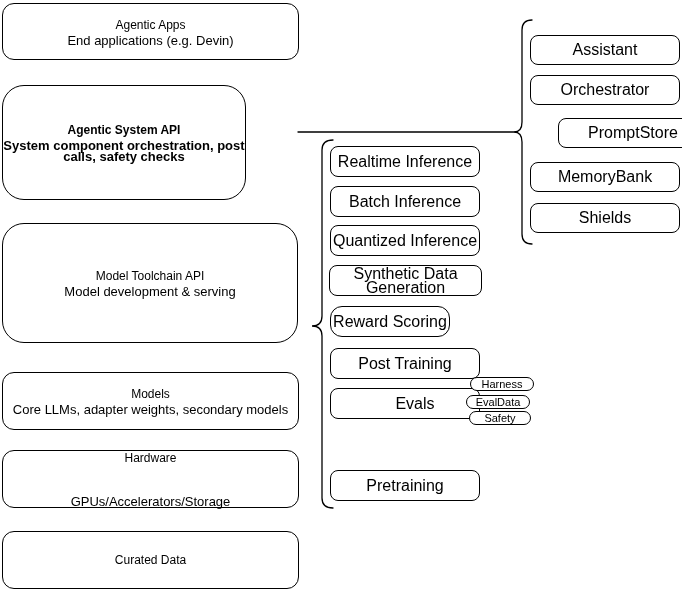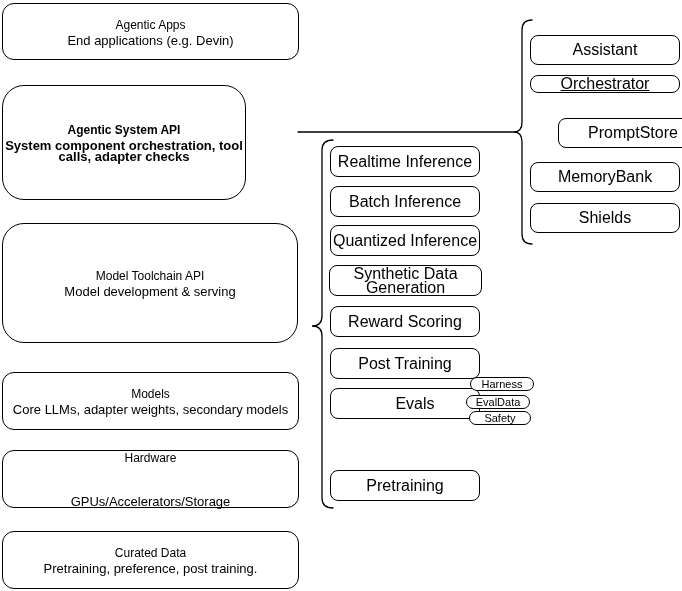--- a/index.html
+++ b/index.html
@@ -66,56 +66,55 @@
     <path d="M 333 140 Q 322 140 322 150 L 322 316 Q 322 326 312 326 Q 322 326 322 336 L 322 498 Q 322 508 333 508"></path>
   </svg>
 
   <div class="node lbox" style="left:2px; top:3px; width:297px; height:57px;">
     <div class="title">Agentic Apps</div>
     <div class="subtitle">End applications (e.g. Devin)</div>
   </div>
 
   <div class="node lbox big" style="left:2px; top:85px; width:244px; height:115px;font-weight:bold;">
     <div class="title">Agentic System API</div>
-    <div class="subtitle">System component orchestration, tool calls, adapter checks</div>
+    <div class="subtitle">System component orchestration, post calls, safety checks</div>
   </div>
 
   <div class="node lbox big" style="left:2px; top:223px; width:296px; height:120px;">
     <div class="title">Model Toolchain API</div>
     <div class="subtitle">Model development &amp; serving</div>
   </div>
 
   <div class="node lbox" style="left:2px; top:372px; width:297px; height:58px;">
     <div class="title">Models</div>
     <div class="subtitle">Core LLMs, adapter weights, secondary models</div>
   </div>
 
   <div class="node lbox" style="left:2px; top:450px; width:297px; height:58px;justify-content:space-between;">
     <div class="title">Hardware</div>
     <div class="subtitle">GPUs/Accelerators/Storage</div>
   </div>
 
   <div class="node lbox" style="left:2px; top:531px; width:297px; height:58px;">
     <div class="title">Curated Data</div>
-    <div class="subtitle">Pretraining, preference, post training.</div>
   </div>
 
   <div class="node mbox" style="left:330px; top:146px; width:150px; height:31px;">
     <span>Realtime Inference</span>
   </div>
   <div class="node mbox" style="left:330px; top:186px; width:150px; height:31px;">
     <span>Batch Inference</span>
   </div>
   <div class="node mbox" style="left:330px; top:225px; width:150px; height:31px;">
     <span>Quantized Inference</span>
   </div>
   <div class="node mbox" style="left:329px; top:265px; width:153px; height:31px;">
     <span>Synthetic Data Generation</span>
   </div>
-  <div class="node mbox" style="left:330px; top:306px; width:150px; height:31px;">
+  <div class="node mbox" style="left:330px; top:306px; width:120px; height:31px;border-radius:12px;">
     <span>Reward Scoring</span>
   </div>
   <div class="node mbox" style="left:330px; top:348px; width:150px; height:31px;">
     <span>Post Training</span>
   </div>
   <div class="node mbox" style="left:330px; top:388px; width:150px; height:31px;padding-left:20px;">
     <span>Evals</span>
   </div>
   <div class="node mbox" style="left:330px; top:470px; width:150px; height:31px;">
     <span>Pretraining</span>
@@ -127,21 +126,21 @@
   <div class="node pill" style="left:466px; top:395px; width:64px; height:14px;">
     <span>EvalData</span>
   </div>
   <div class="node pill" style="left:469px; top:411px; width:62px; height:14px;">
     <span>Safety</span>
   </div>
 
   <div class="node rbox" style="left:530px; top:35px; width:150px; height:30px;">
     <span>Assistant</span>
   </div>
-  <div class="node rbox" style="left:530px; top:75px; width:150px; height:18px;text-decoration:underline;">
+  <div class="node rbox" style="left:530px; top:75px; width:150px; height:30px;">
     <span>Orchestrator</span>
   </div>
   <div class="node rbox" style="left:558px; top:118px; width:150px; height:30px;">
     <span>PromptStore</span>
   </div>
   <div class="node rbox" style="left:530px; top:162px; width:150px; height:30px;">
     <span>MemoryBank</span>
   </div>
   <div class="node rbox" style="left:530px; top:203px; width:150px; height:30px;">
     <span>Shields</span>

